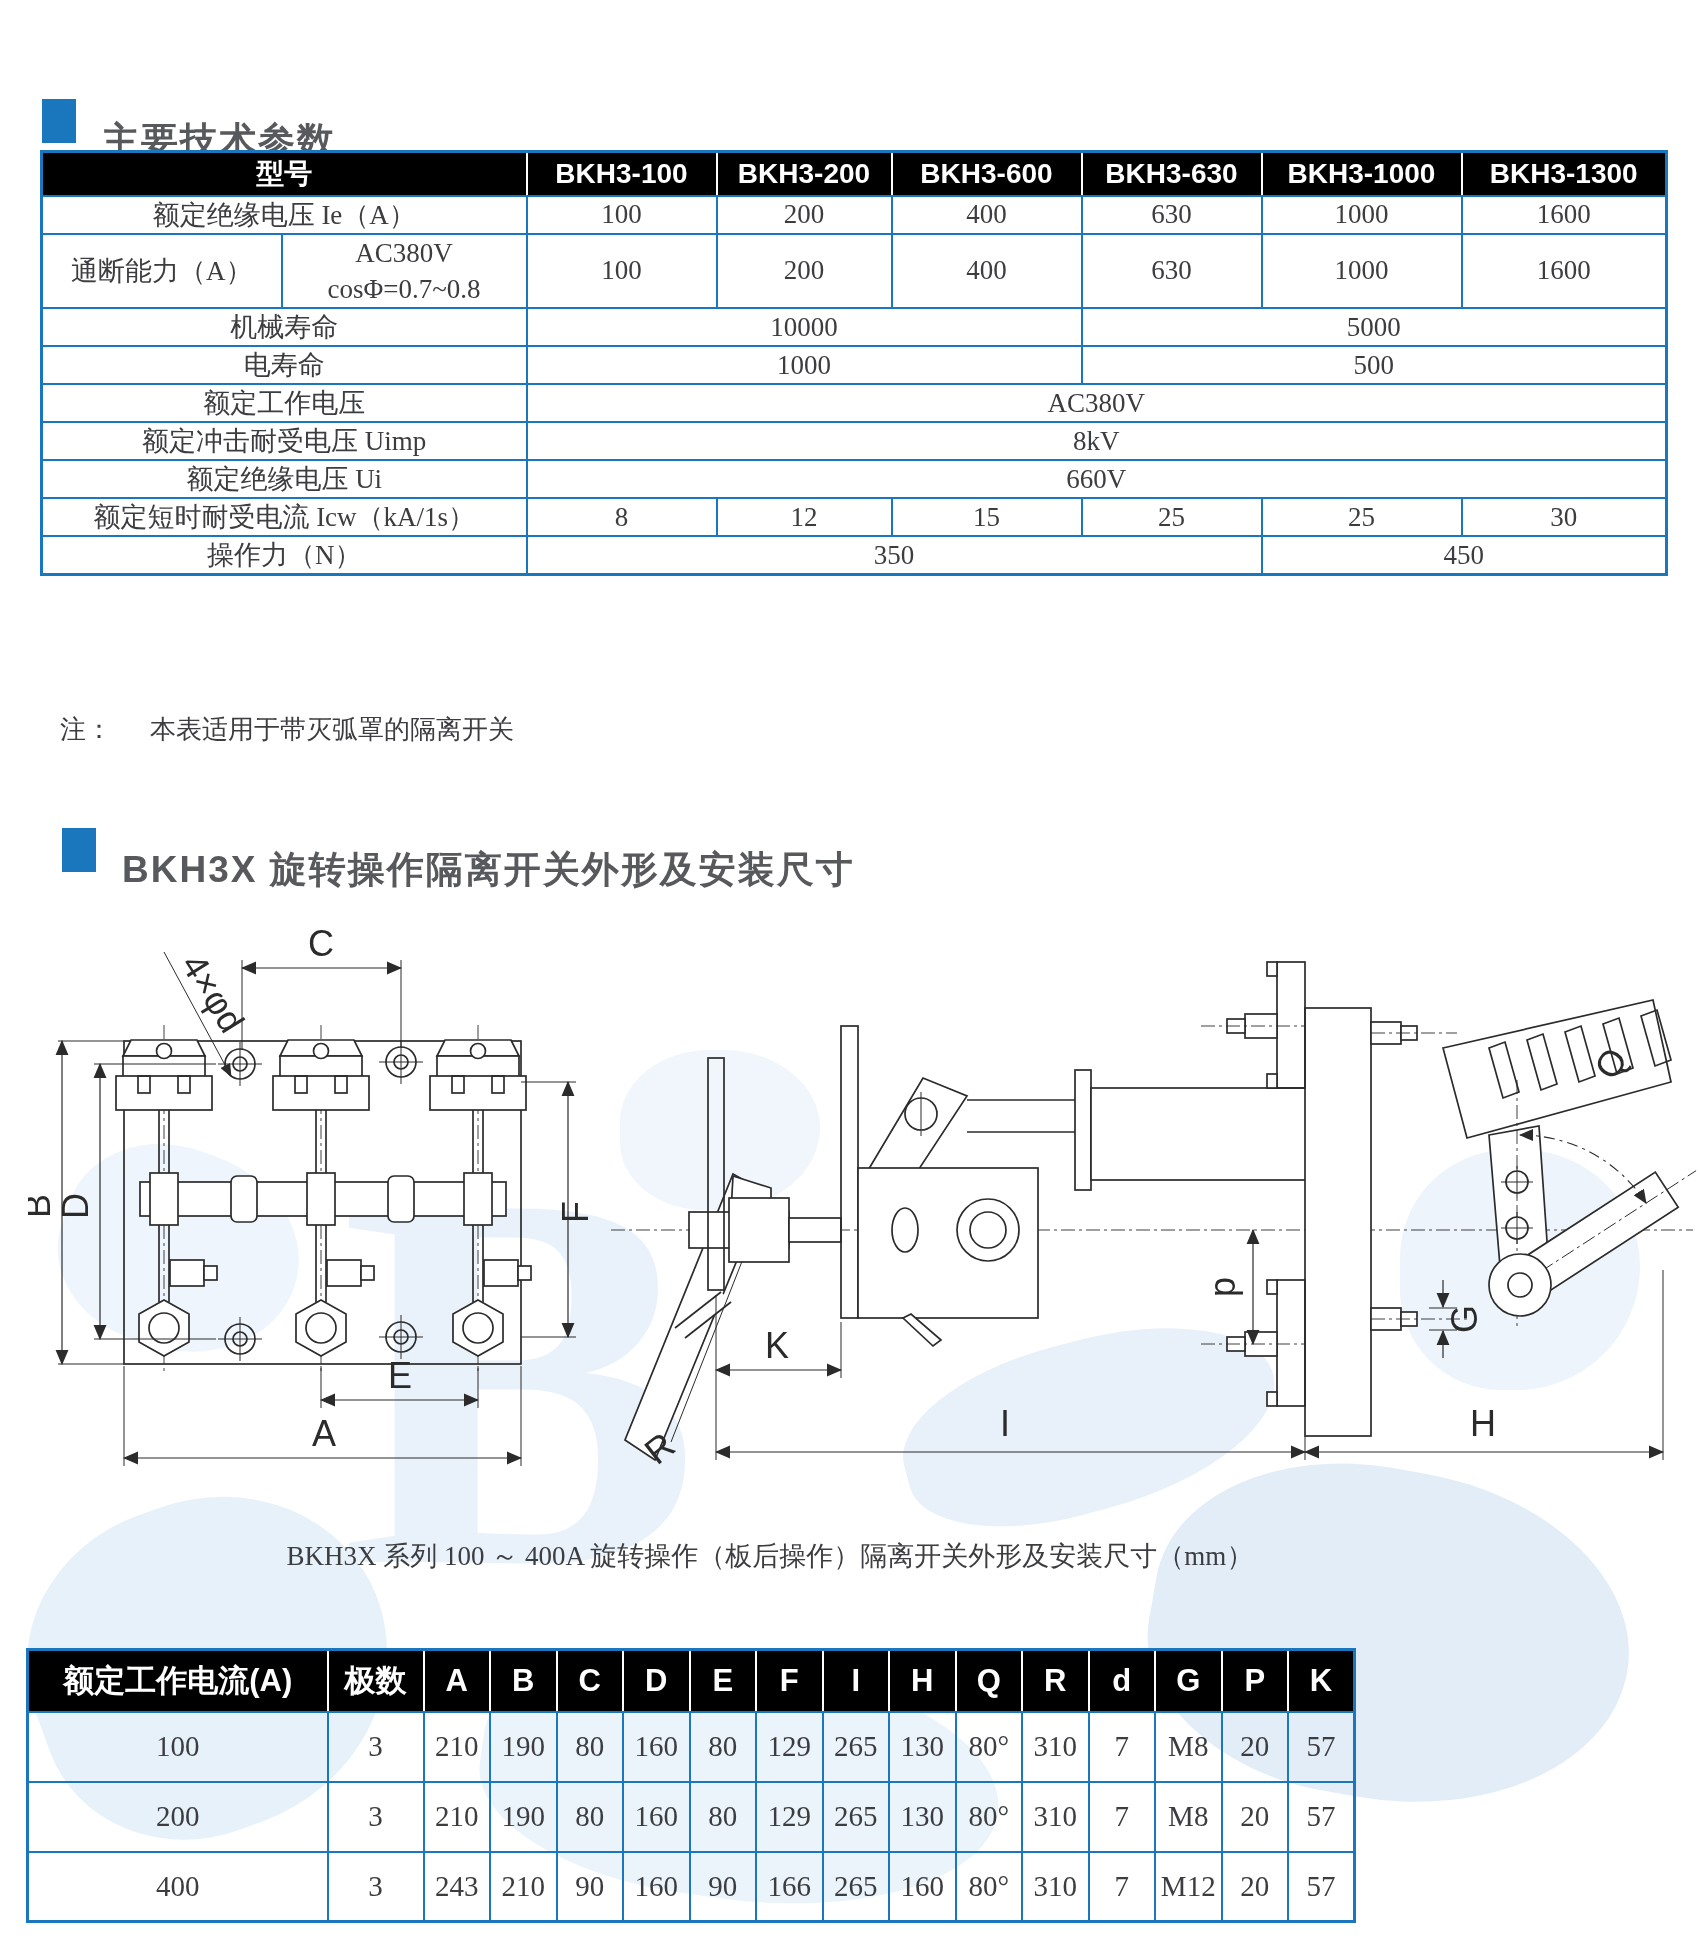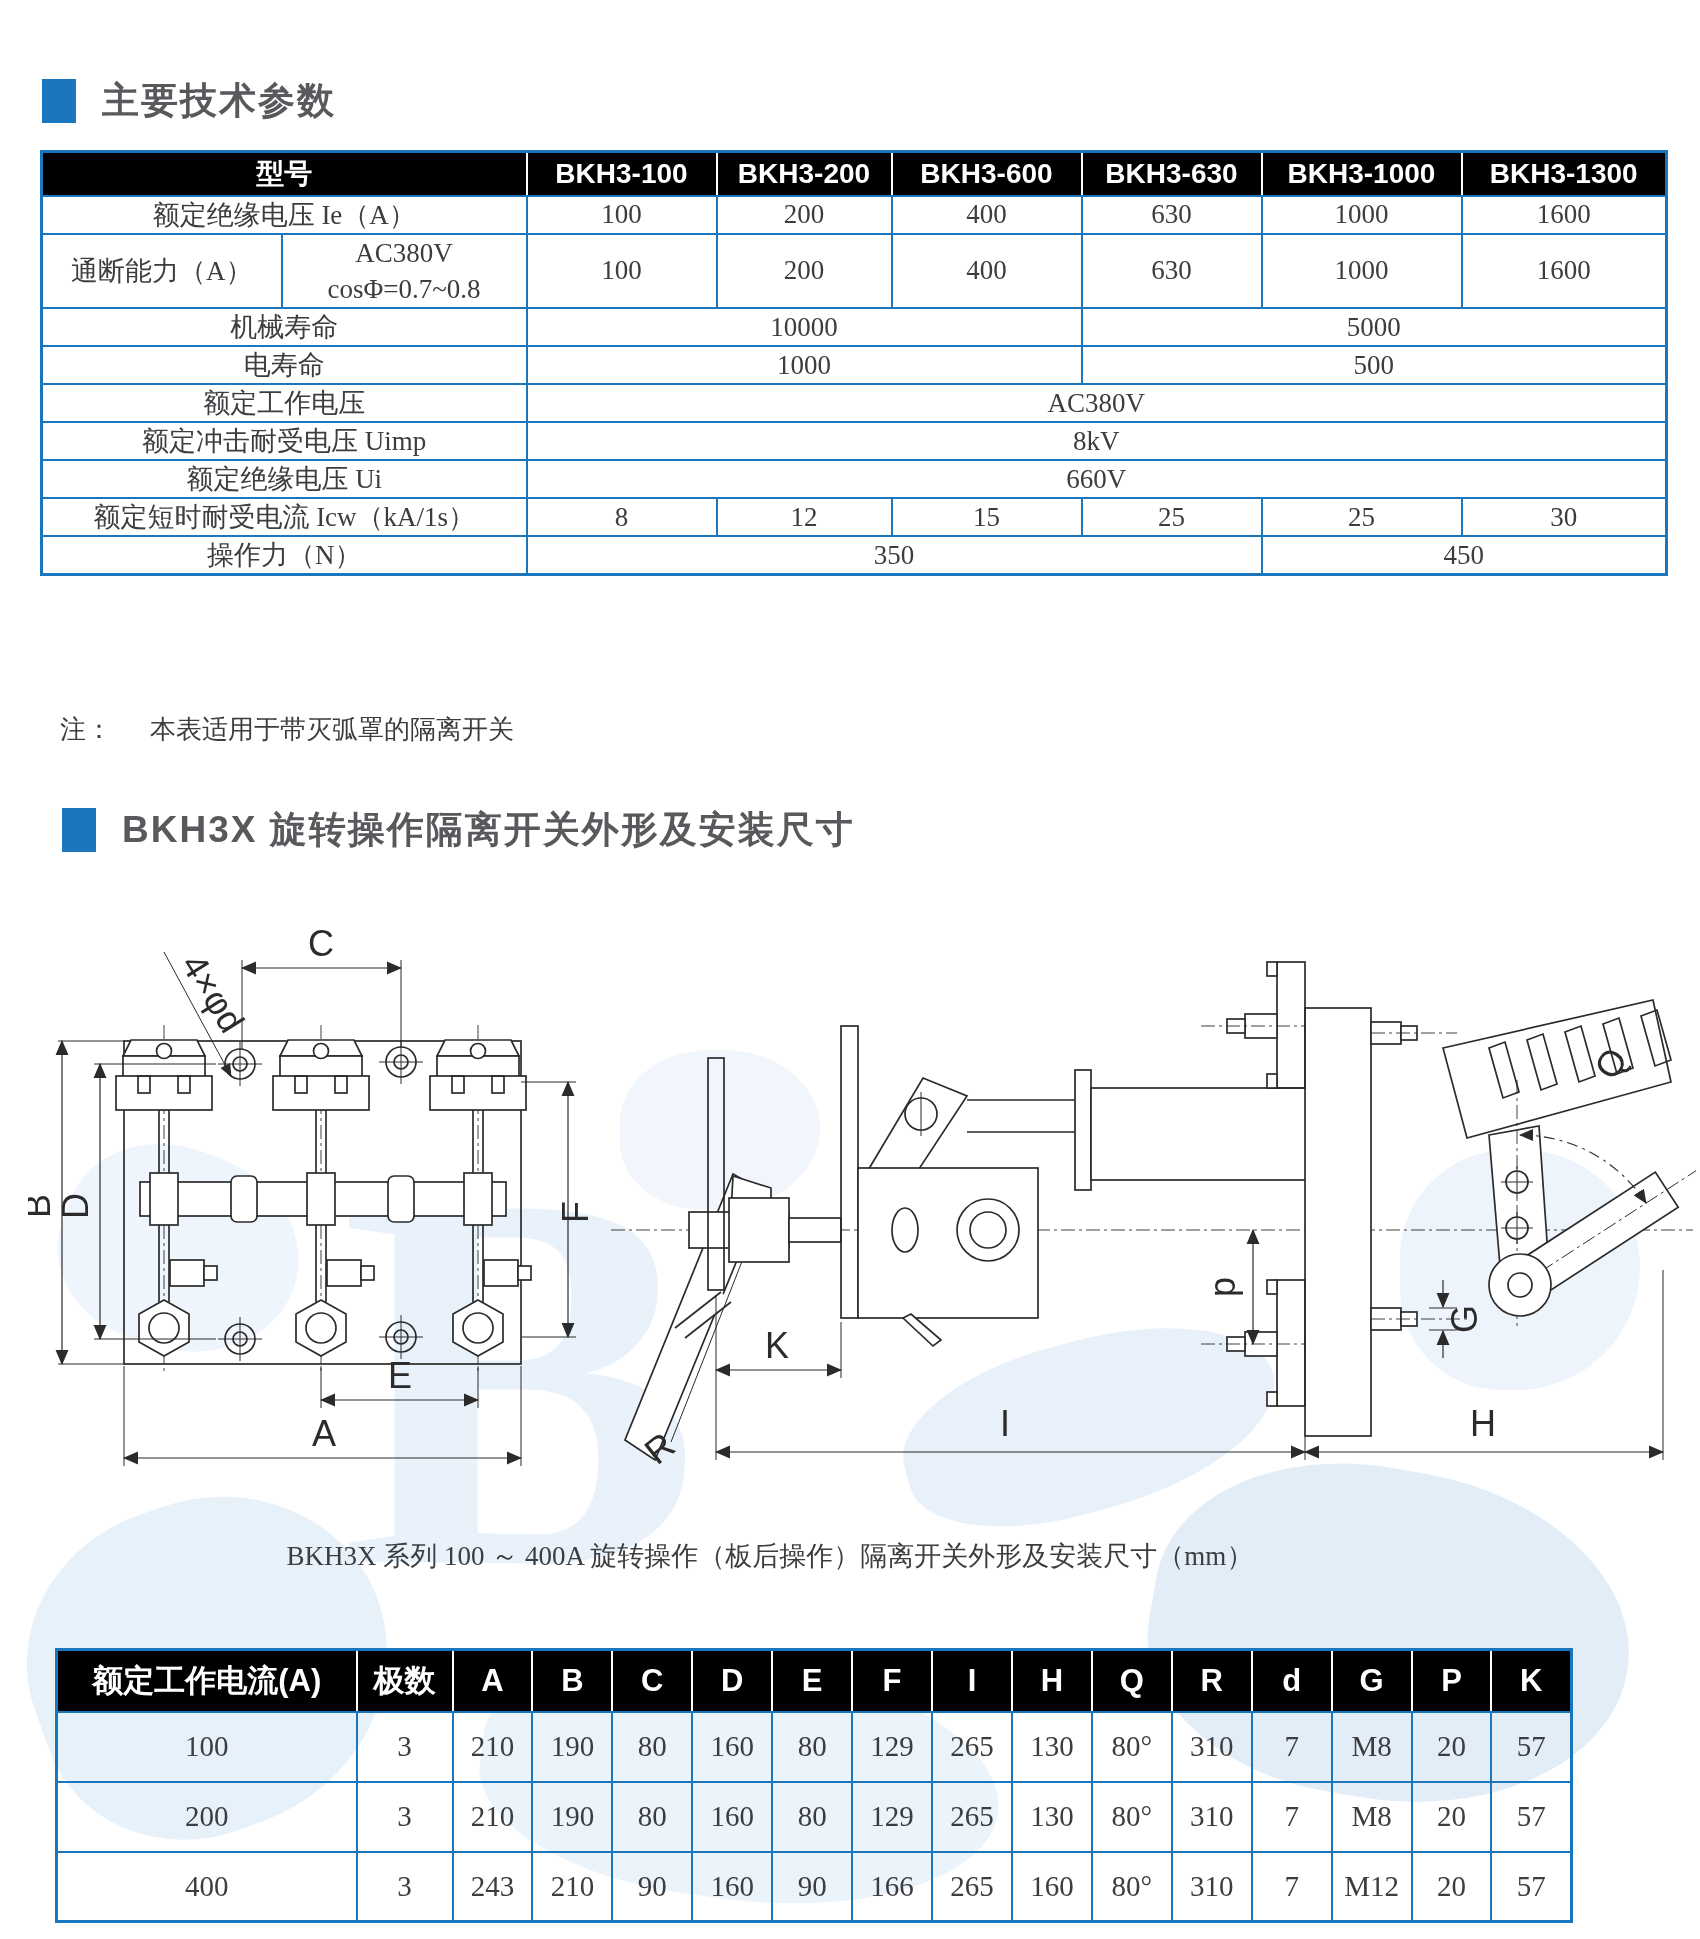--- a/index.html
+++ b/index.html
@@ -6,34 +6,34 @@
   body{width:1700px;height:1939px;background:#ffffff;position:relative;overflow:hidden;
        font-family:"Liberation Sans",sans-serif;color:#3c3d40;}
   .layer-wm{position:absolute;inset:0;z-index:0;}
   .blob{position:absolute;border-radius:48% 52% 55% 45%;}
   .wm-letter{position:absolute;font-family:"Liberation Serif",serif;font-weight:bold;
              color:#e9f2fb;line-height:1;user-select:none;}
   .layer-content{position:absolute;inset:0;z-index:1;}
 
   .sec-header{position:absolute;left:42px;display:flex;align-items:center;gap:26px;}
   .sec-square{width:34px;height:44px;background:#1a76bd;}
-  .sec-title{font-size:37px;font-weight:bold;color:#57595c;letter-spacing:2px;}
+  .sec-title{font-size:37px;font-weight:bold;color:#57595c;letter-spacing:2px;margin-top:40px;}
 
   table{border-collapse:collapse;table-layout:fixed;position:absolute;background:transparent;}
   table{border:3px solid #1a76bd;}
   td{border:2px solid #1a76bd;text-align:center;vertical-align:middle;
      font-family:"Liberation Serif","DejaVu Serif",serif;font-size:27px;color:#3c3d40;
      padding:0 4px;overflow:hidden;}
   th{background:#000000;color:#ffffff;font-family:"Liberation Sans",sans-serif;
      font-weight:bold;text-align:center;vertical-align:middle;
      border-left:2px solid #ffffff;border-right:2px solid #ffffff;
      border-top:3px solid #1a76bd;border-bottom:2px solid #1a76bd;padding:0 2px;overflow:hidden;}
   #spec-table{left:40px;top:150px;width:1625px;}
   #spec-table th{font-size:28px;}
-  #dim-table{left:55px;top:1648px;width:1518px;}
+  #dim-table{left:26px;top:1648px;width:1330px;}
   #dim-table th{font-size:31px;}
   #dim-table td{font-size:29px;}
   .cond-cell div{line-height:1.35;}
 
   .note-line{position:absolute;left:60px;top:712px;font-family:"Liberation Serif","DejaVu Serif",serif;
              font-size:26px;color:#3c3d40;}
   .note-line .pfx{margin-right:38px;}
 
   .caption{position:absolute;left:0;top:1538px;width:1540px;text-align:center;
            font-family:"Liberation Serif","DejaVu Serif",serif;font-size:27px;color:#3c3d40;}

